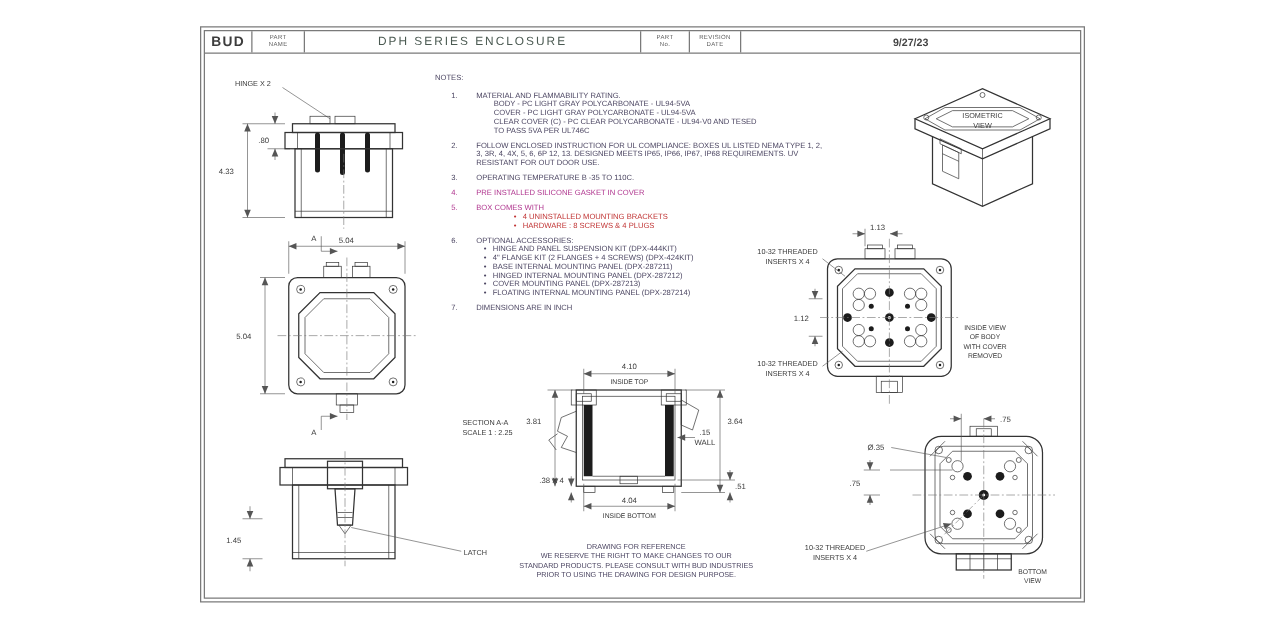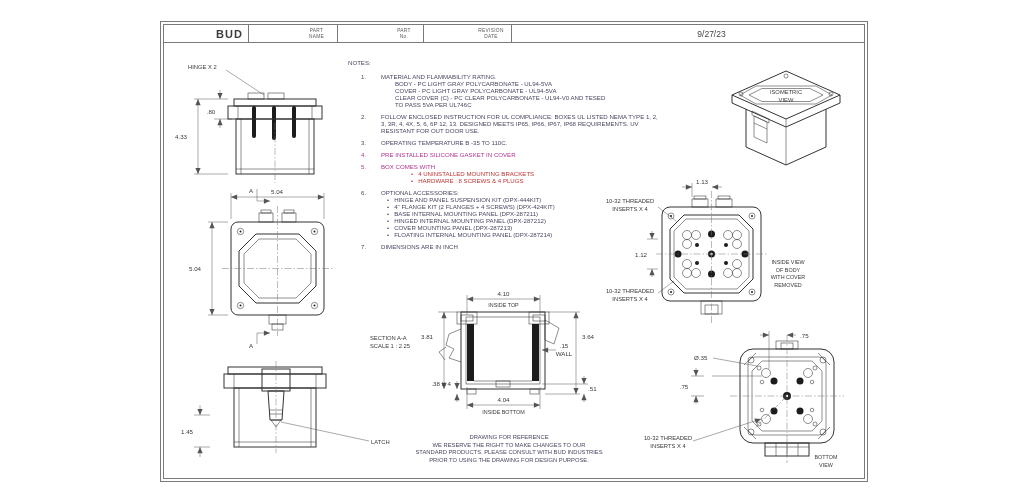--- a/index.html
+++ b/index.html
@@ -1,22 +1,22 @@
 <!DOCTYPE html>
 <html><head>
 <meta charset="utf-8">
 <style>
   html,body{margin:0;padding:0;}
   body{width:1024px;height:501px;background:#ffffff;position:relative;
        font-family:"Liberation Sans", sans-serif;overflow:hidden;}
   .sheet{position:absolute;left:160px;top:21px;width:706px;height:459px;border:1px solid #7a7a7a;background:#fff;}
   .sheet-inner{position:absolute;left:2px;top:2px;right:2px;bottom:2px;border:1px solid #7a7a7a;display:flex;flex-direction:column;}
   .titlebar{height:17px;flex:none;border-bottom:1px solid #7a7a7a;display:flex;align-items:stretch;}
-  .cell{border-right:1px solid #7a7a7a;display:flex;align-items:center;justify-content:center;overflow:hidden;margin-left:47px;}
-  .cell:last-child{border-right:none;}
+  .cell{border-right:1px solid #7a7a7a;display:flex;align-items:center;justify-content:center;overflow:hidden;}
+  .cell:last-child{border-right:none;font-weight:bold;}
   .lblcell{flex-direction:column;line-height:1.05;font-size:4.8px;color:#5a5a5a;letter-spacing:.3px;}
   .logo-cell{width:37px;}
   .logo{font-size:11px;font-weight:bold;color:#3c3c3c;letter-spacing:1px;}
   .w-pn{width:41px;} .w-no{width:38px;} .w-rev{width:40px;}
   .title-cell{width:268px;font-size:9.5px;color:#4b5a52;letter-spacing:1.6px;}
   .partno-cell{width:208px;font-size:9px;color:#4b5a52;letter-spacing:1px;}
   .date-cell{flex:1;font-size:8.5px;color:#444;}
   .content{flex:1;position:relative;}
   svg.views{position:absolute;left:0;top:0;width:698px;height:435px;}
 
@@ -49,20 +49,23 @@
 <div class="sheet">
  <div class="sheet-inner">
 
   <div class="titlebar">
     <div class="cell logo-cell">
       <span class="logo">BUD</span>
     </div>
     <div class="cell lblcell w-pn">
       <span>PART</span>
       <span>NAME</span>
+    </div>
+    <div class="cell title-cell">
+      <span>DPH SERIES ENCLOSURE</span>
     </div>
     <div class="cell lblcell w-no">
       <span>PART</span>
       <span>No.</span>
     </div>
     <div class="cell lblcell w-rev">
       <span>REVISION</span>
       <span>DATE</span>
     </div>
     <div class="cell date-cell">

